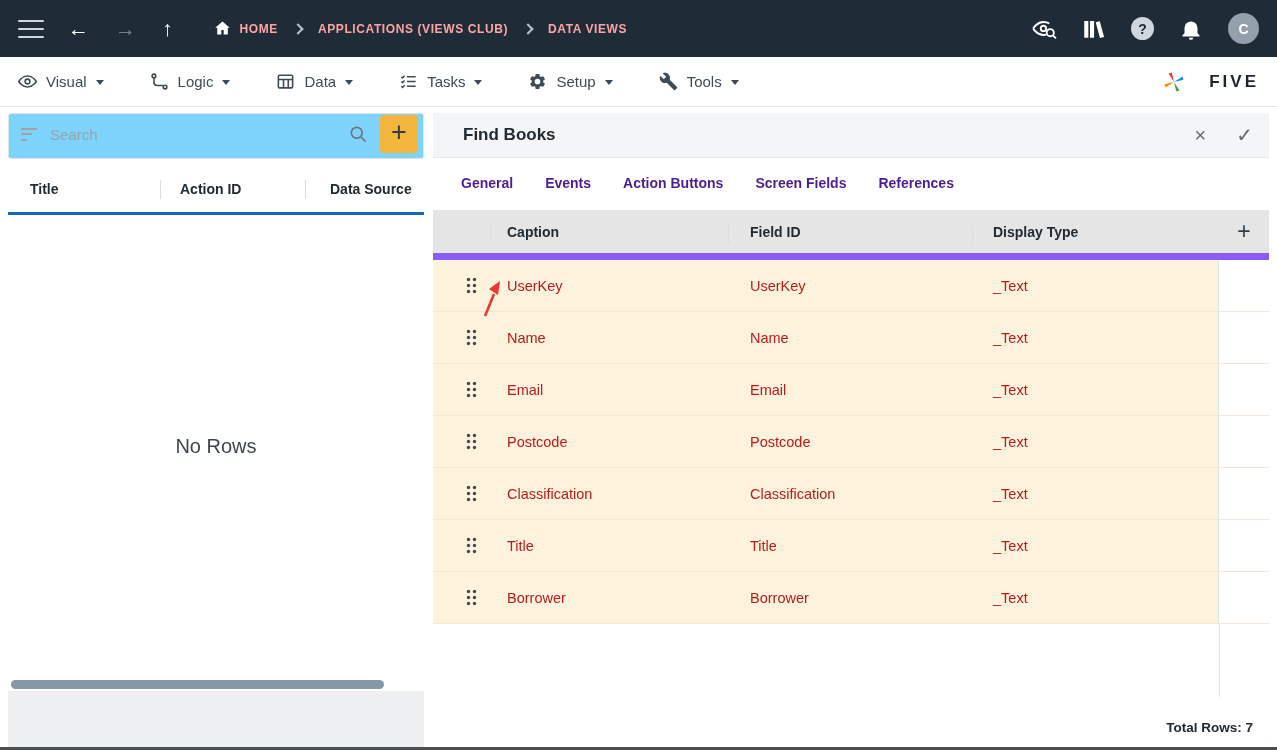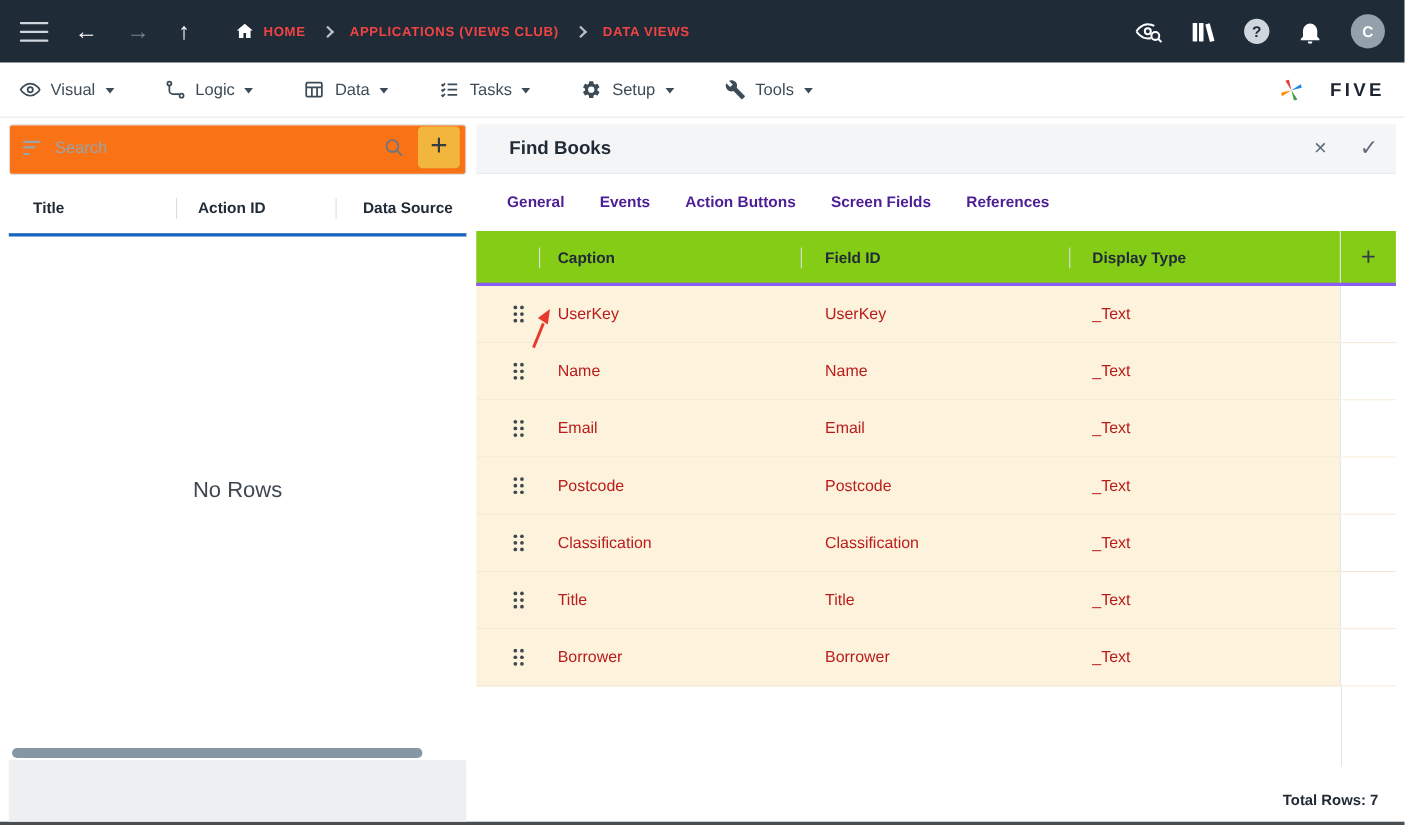--- a/index.html
+++ b/index.html
@@ -7,21 +7,21 @@
   body { font-family:"Liberation Sans", sans-serif; background:#fff; color:#212b36; }
   .page { width:100%; height:100%; display:flex; flex-direction:column; border-bottom:3px solid #4a4f54; }
 
   
   .topbar { height:57px; background:#202b38; display:flex; align-items:center; padding:0 18px; flex-shrink:0; }
   .hamburger { width:26px; height:18px; display:flex; flex-direction:column; justify-content:space-between; cursor:pointer; margin-right:24px; }
   .hamburger span { display:block; height:2px; background:#cfd6dd; border-radius:1px; }
   .nav-arrow { font-size:21px; font-weight:bold; color:#fff; margin-right:26px; cursor:pointer; line-height:1; }
   .nav-arrow.dim { color:#76838f; }
   .crumb-home-icon { width:19px; height:19px; margin-right:8px; }
-  .crumb { color:#ef4444; font-size:12px; font-weight:700; letter-spacing:.6px; cursor:pointer; white-space:nowrap; }
+  .crumb { color:#fca5a5; font-size:12px; font-weight:700; letter-spacing:.6px; cursor:pointer; white-space:nowrap; }
   .crumbs { display:flex; align-items:center; margin-left:14px; }
   .chev { width:8px; height:8px; border-top:2px solid #b9c2cc; border-right:2px solid #b9c2cc; transform:rotate(45deg); margin:0 16px; flex-shrink:0; }
   .top-right { margin-left:auto; display:flex; align-items:center; gap:24px; }
   .top-icon { width:26px; height:26px; cursor:pointer; display:flex; align-items:center; justify-content:center; }
   .top-icon svg { width:100%; height:100%; }
   .help-circle { width:23px; height:23px; border-radius:50%; background:#cfd6dd; color:#202b38; font-weight:700; font-size:14px; display:flex; align-items:center; justify-content:center; cursor:pointer; }
   .avatar { width:31px; height:31px; border-radius:50%; background:#94a0ac; color:#fff; font-weight:700; font-size:14px; display:flex; align-items:center; justify-content:center; cursor:pointer; }
 
   
   .menubar { height:50px; background:#fff; border-bottom:1px solid #e6e9ec; display:flex; align-items:center; padding:0 18px; flex-shrink:0; }
@@ -30,21 +30,21 @@
   .menu-label { font-size:15px; font-weight:500; }
   .caret { width:0; height:0; border-left:4.5px solid transparent; border-right:4.5px solid transparent; border-top:5.5px solid #3d4b57; margin-top:2px; }
   .brand { margin-left:auto; display:flex; align-items:center; gap:23px; }
   .brand-text { font-size:17px; font-weight:800; letter-spacing:3px; color:#1b2430; }
 
   
   .content { display:flex; gap:9px; padding:6px 8px 0; height:643px; }
 
   
   .left-panel { width:416px; flex-shrink:0; display:flex; flex-direction:column; }
-  .search-row { height:46px; background:#f97316; border:1px solid #e1e4e7; border-radius:3px; display:flex; align-items:center; padding:0 5px 4px 12px; gap:12px; margin-bottom:6px; flex-shrink:0; }
+  .search-row { height:46px; background:#7dd3fc; border:1px solid #e1e4e7; border-radius:3px; display:flex; align-items:center; padding:0 5px 4px 12px; gap:12px; margin-bottom:6px; flex-shrink:0; }
   .filter-icon { width:17px; display:flex; flex-direction:column; gap:3.5px; }
   .filter-icon span { height:2px; background:#9aa4ad; border-radius:1px; }
   .filter-icon span:nth-child(1){width:16px;} .filter-icon span:nth-child(2){width:11px;} .filter-icon span:nth-child(3){width:6px;}
   .search-input { flex:1; border:none; outline:none; background:transparent; font-size:15px; font-family:inherit; color:#33404b; }
   .search-input::placeholder { color:#9aa4ad; }
   .mag { width:20px; height:20px; flex-shrink:0; }
   .add-btn-left { width:38px; height:38px; background:#f2b63c; border:none; border-radius:4px; color:#343b41; font-size:27px; font-weight:400; line-height:1; cursor:pointer; flex-shrink:0; display:flex; align-items:center; justify-content:center; padding-bottom:3px; }
   .lp-header { height:50px; background:#fff; border-bottom:3px solid #1565c0; display:grid; grid-template-columns:150px 150px 1fr; align-items:center; position:relative; flex-shrink:0; }
   .lp-header .col { font-size:14px; font-weight:700; color:#212b36; padding-left:22px; }
   .vsep { position:absolute; width:1px; height:19px; background:#d9dee3; top:15px; }
@@ -55,21 +55,21 @@
   .lp-footer { flex:1; background:#edeff1; }
 
   
   .right-panel { flex:1; display:flex; flex-direction:column; position:relative; }
   .rp-header { height:45px; background:#f4f5f7; border-bottom:1px solid #e7eaec; display:flex; align-items:center; padding:0 16px; flex-shrink:0; }
   .rp-title { font-size:17px; font-weight:600; color:#212b36; flex:1;margin-left:14px; }
   .rp-hicon { font-size:20px; color:#5f6b76; cursor:pointer; margin-left:30px; line-height:1; }
   .rp-tabs { height:52px; display:flex; align-items:stretch; padding:0 12px; flex-shrink:0; }
   .tab { display:flex; align-items:center; padding:0 16px; font-size:14px; font-weight:600; color:#4c1d95; cursor:pointer; border-bottom:3px solid transparent; }
   .tab.active { color:#1e88e5; border-bottom-color:#1e88e5; }
-  .rt-header { height:50px; background:#84cc16; border-bottom:3px solid #8b5cf6; display:grid; grid-template-columns:74px 243px 243px 1fr 51px; align-items:center; position:relative; flex-shrink:0; }
+  .rt-header { height:50px; background:#e5e5e5; border-bottom:7px solid #8b5cf6; display:grid; grid-template-columns:74px 243px 243px 1fr 51px; align-items:center; position:relative; flex-shrink:0; }
   .rt-header .col { font-size:14px; font-weight:700; color:#212b36; }
   .rt-plus-head { border-left:1px solid #e2e6e9; height:100%; display:flex; align-items:center; justify-content:center; font-size:23px; font-weight:400; color:#333c44; cursor:pointer; }
   .rt-rows { position:relative; flex-shrink:0; }
   .rt-row { height:52px; background:#fdf3dc; border-bottom:1px solid #f2e9d2; display:grid; grid-template-columns:74px 243px 243px 1fr 51px; align-items:center; cursor:pointer; }
   .rt-row .cell { font-size:14.5px; color:#b91c1c; }
   .drag { display:flex; align-items:center; justify-content:flex-start; padding-left:33px; cursor:grab; height:100%; }
   .plus-cell { background:#fff; border-left:1px solid #e2e6e9; height:100%; }
   .rt-after { flex:1; position:relative; }
   .strip { position:absolute; top:0; right:0; width:50px; height:73px; border-left:1px solid #e2e6e9; background:#fff; }
   .rp-footer { position:absolute; right:16px; bottom:12px; font-size:13.5px; font-weight:700; color:#212b36; }

